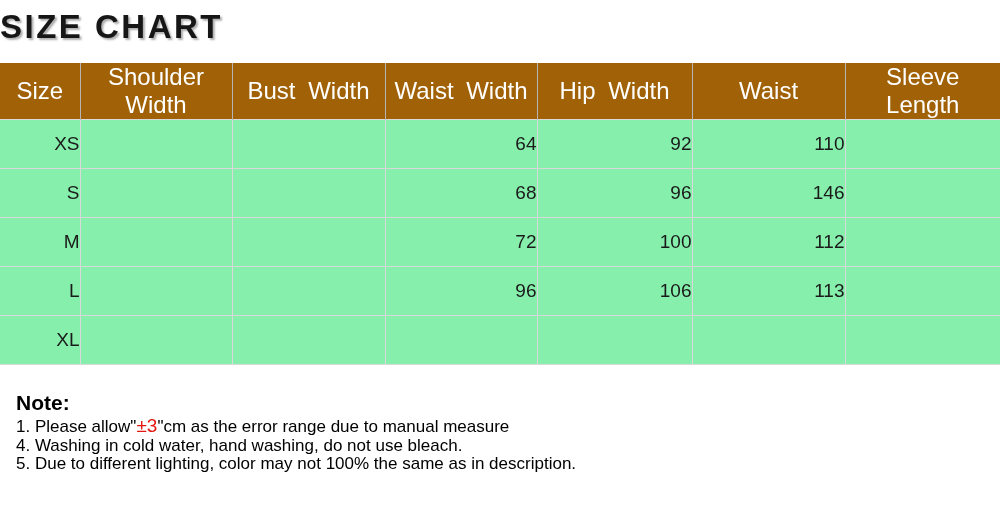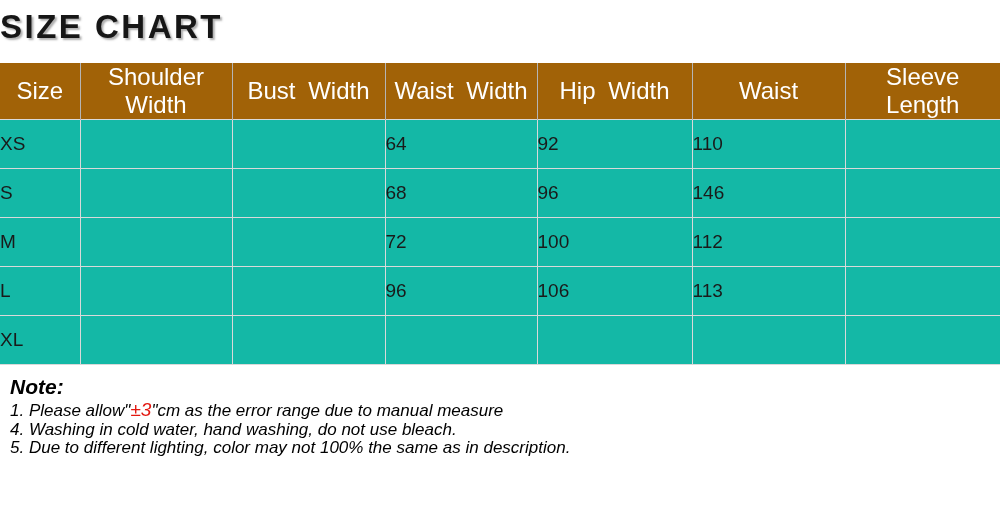--- a/index.html
+++ b/index.html
@@ -37,33 +37,32 @@
     font-weight: normal;
     font-size: 24px;
     word-spacing: 6px;
     text-align: center;
     vertical-align: middle;
     border-left: 1px solid #b5b5b5;
   }
   .size-table thead th:first-child { border-left: none; }
   .size-table tbody td {
     height: 49px;
-    text-align: left;
+    text-align: right;
     vertical-align: middle;
     font-size: 19px;
     color: #1a1a1a;
     border: 1px solid #d9d9d9;
-    background: #14b8a6;
+    background: #86efac;
   }
   .size-table tbody tr td:first-child { border-left: none; }
   .size-table tbody tr td:last-child { border-right: none; }
   .note {
-    margin-top: 10px;
-    padding-left: 10px;
-    font-style: italic;
+    margin-top: 26px;
+    padding-left: 16px;
   }
   .note-heading {
     font-size: 21px;
     font-weight: bold;
     color: #000000;
     margin-bottom: 2px;
   }
   .note-item {
     font-size: 17px;
     line-height: 18.5px;

